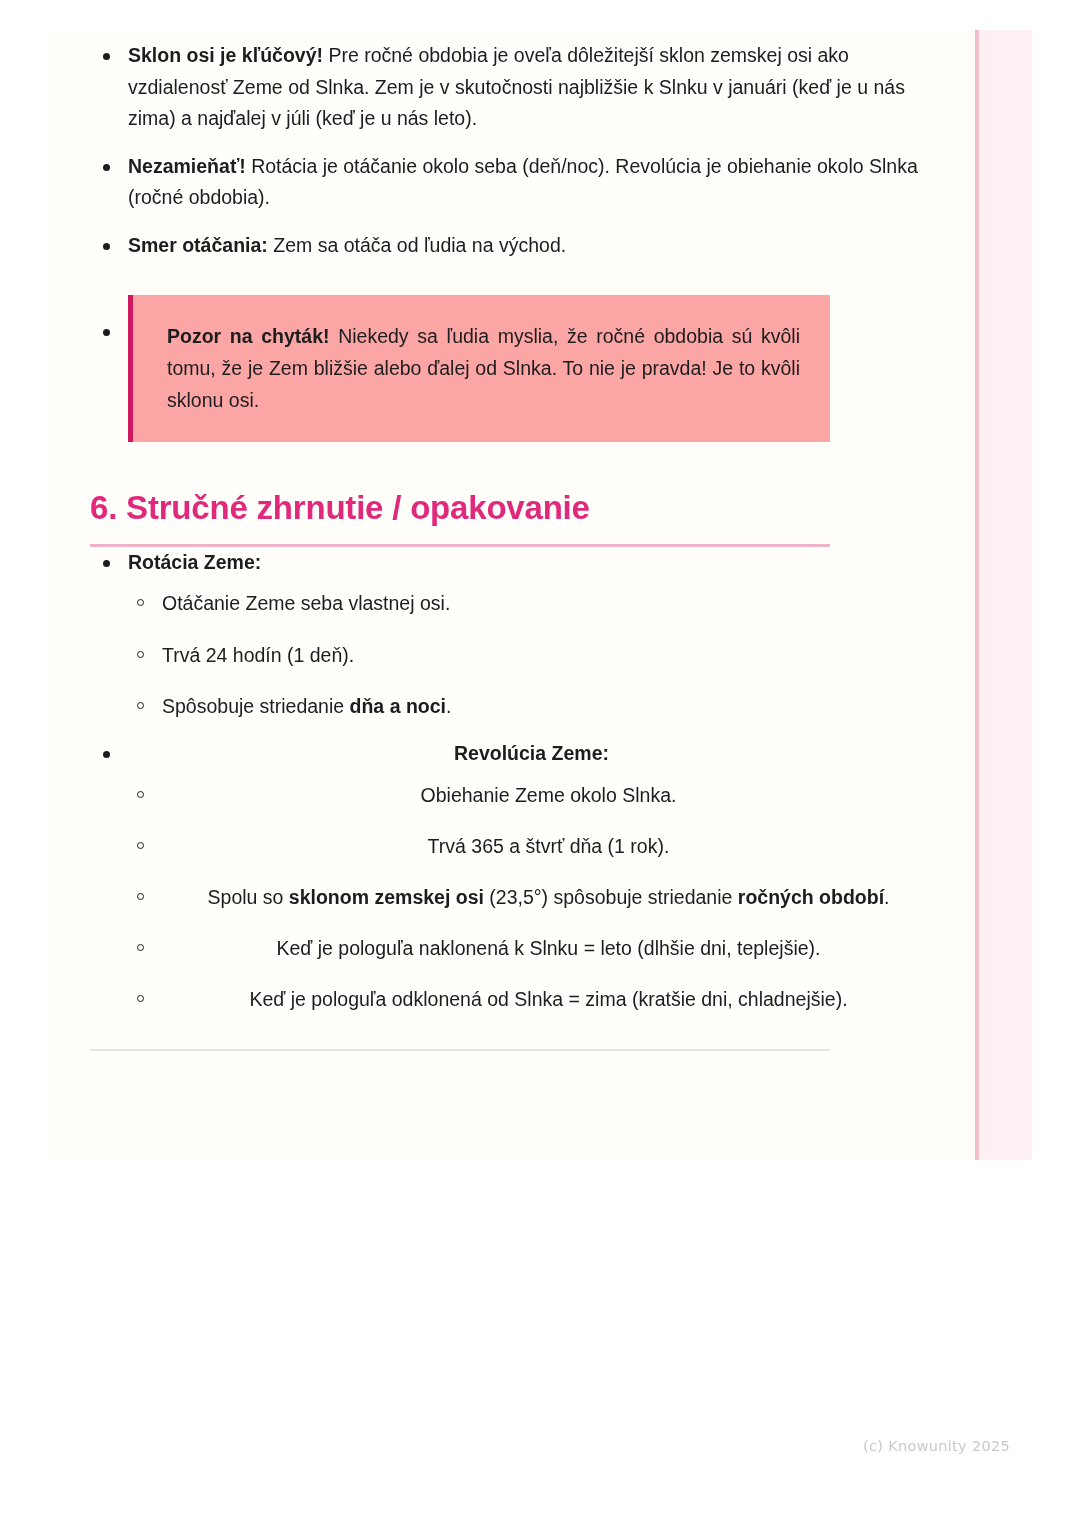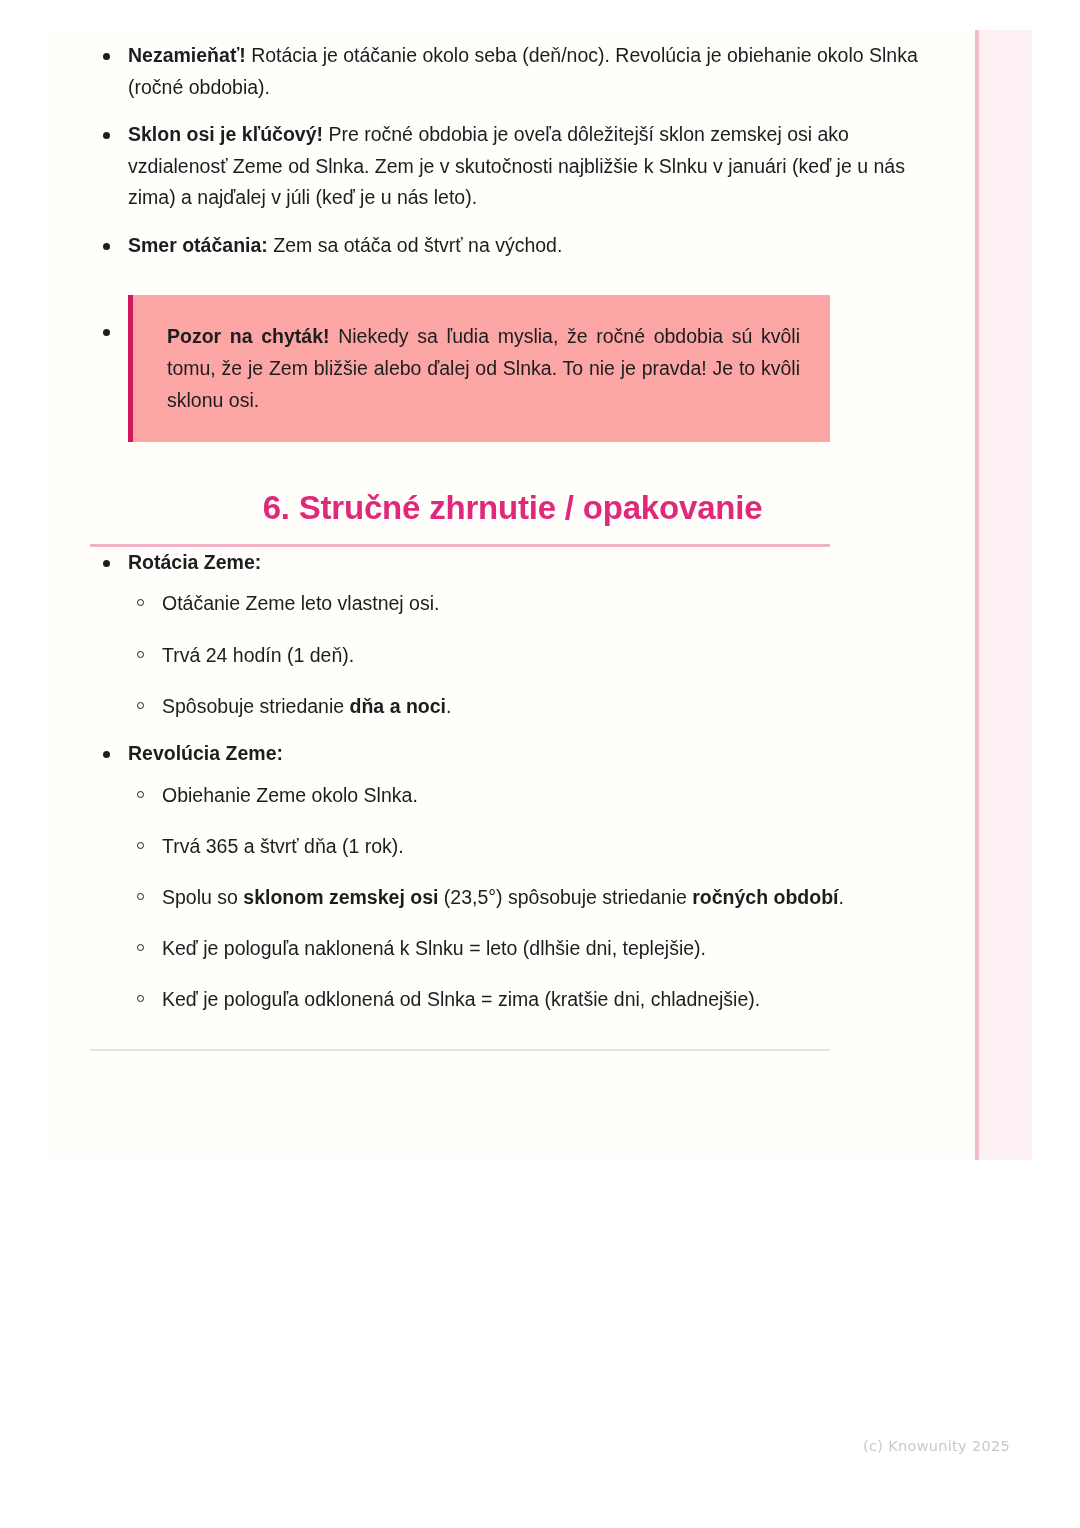--- a/index.html
+++ b/index.html
@@ -141,32 +141,31 @@
 
   
   .section-block { margin-top: 46px; }
   h2.section-title {
     margin: 0;
     font-size: 33px;
     font-weight: 700;
     color: #e0297a;
     letter-spacing: -0.2px;
     line-height: 1.2;
-    text-align: center;
   }
   .title-rule {
     margin-top: 16px;
     width: 740px;
     height: 3px;
     background: #efb2c8;
   }
 
   .summary-list { margin-top: 30px; }
   .summary-list > li { margin-bottom: 24px; }
-  .summary-list > li:last-child { margin-bottom: 16px; }
+  .summary-list > li:last-child { margin-bottom: 16px; text-align: center; }
   .summary-head { font-weight: 700; font-size: 19.5px; }
 
   .bottom-rule {
     margin-top: 34px;
     width: 740px;
     height: 2px;
     background: #e6e6e6;
   }
 
   
@@ -184,42 +183,42 @@
 <body>
 
 <div class="page-card">
   <div class="page-card-inner"></div>
   <div class="margin-rule"></div>
   <div class="margin-strip"></div>
 
   <div class="content">
 
     <ul class="lvl1" id="top-list">
+        <li><b class="b">Sklon osi je kľúčový!</b><span> Pre ročné obdobia je oveľa dôležitejší sklon zemskej osi ako vzdialenosť Zeme od Slnka. Zem je v skutočnosti najbližšie k Slnku v januári (keď je u nás zima) a najďalej v júli (keď je u nás leto).</span></li>
         <li><b class="b">Nezamieňať!</b><span> Rotácia je otáčanie okolo seba (deň/noc). Revolúcia je obiehanie okolo Slnka (ročné obdobia).</span></li>
-        <li><b class="b">Sklon osi je kľúčový!</b><span> Pre ročné obdobia je oveľa dôležitejší sklon zemskej osi ako vzdialenosť Zeme od Slnka. Zem je v skutočnosti najbližšie k Slnku v januári (keď je u nás zima) a najďalej v júli (keď je u nás leto).</span></li>
-        <li><b class="b">Smer otáčania:</b><span> Zem sa otáča od štvrť na východ.</span></li>
+        <li><b class="b">Smer otáčania:</b><span> Zem sa otáča od ľudia na východ.</span></li>
       </ul>
 
     <ul class="lvl1">
       <li class="callout-li">
         <div class="callout">
           <p>
             <b class="b">Pozor na chyták!</b><span> Niekedy sa ľudia myslia, že ročné obdobia sú kvôli tomu, že je Zem bližšie alebo ďalej od Slnka. To nie je pravda! Je to kvôli sklonu osi.</span>
           </p>
         </div>
       </li>
     </ul>
 
     <div class="section-block">
       <h2 class="section-title">6. Stručné zhrnutie / opakovanie</h2>
       <div class="title-rule"></div>
 
       <ul class="lvl1 summary-list" id="summary-list">
           <li><span class="summary-head">Rotácia Zeme:</span><ul class="lvl2">
-              <li><span>Otáčanie Zeme leto vlastnej osi.</span></li>
+              <li><span>Otáčanie Zeme seba vlastnej osi.</span></li>
               <li><span>Trvá 24 hodín (1 deň).</span></li>
               <li><span>Spôsobuje striedanie </span><b class="b">dňa a noci</b><span>.</span></li>
             </ul></li>
           <li><span class="summary-head">Revolúcia Zeme:</span><ul class="lvl2">
               <li><span>Obiehanie Zeme okolo Slnka.</span></li>
               <li><span>Trvá 365 a štvrť dňa (1 rok).</span></li>
               <li><span>Spolu so </span><b class="b">sklonom zemskej osi</b><span> (23,5°) spôsobuje striedanie </span><b class="b">ročných období</b><span>.</span></li>
               <li><span>Keď je pologuľa naklonená k Slnku = leto (dlhšie dni, teplejšie).</span></li>
               <li><span>Keď je pologuľa odklonená od Slnka = zima (kratšie dni, chladnejšie).</span></li>
             </ul></li>

